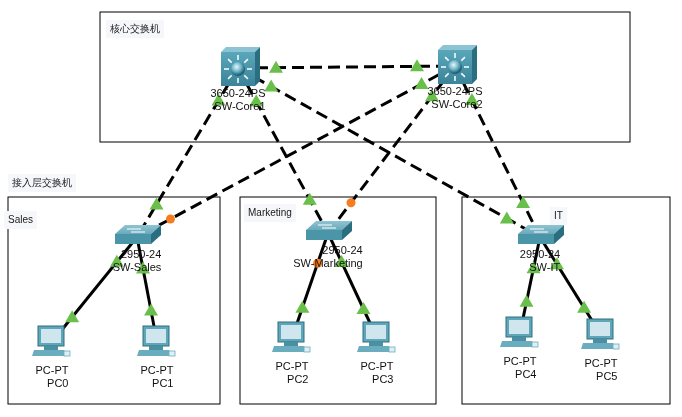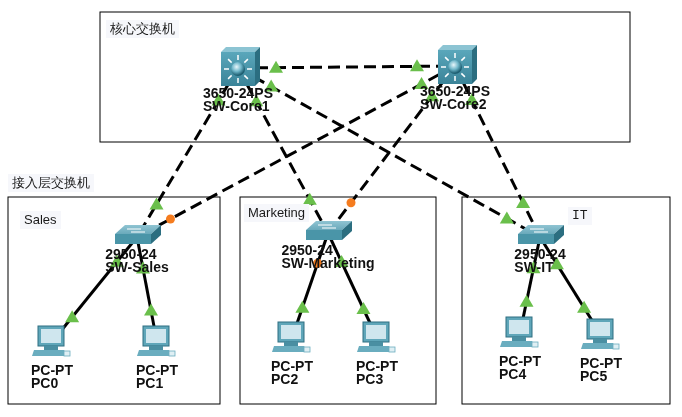--- a/index.html
+++ b/index.html
@@ -1,19 +1,19 @@
 <!DOCTYPE html>
 <html><head>
 <meta charset="utf-8">
 <style>
   html, body { margin:0; padding:0; background:#ffffff; }
   body { width:682px; height:417px; position:relative; overflow:hidden; font-family:"Liberation Sans", sans-serif; }
   #canvas { position:absolute; left:0; top:0; width:682px; height:417px; }
-  .area-label { position:absolute; font-size:13px; color:#1a1a1a; background:#f6f7fb; padding:2px 4px; line-height:14px; }
-  .dev-label { position:absolute; font-size:14px; color:#111; text-align:left; line-height:13px; white-space:nowrap; transform:translateX(-50%);font-weight:bold; }
+  .area-label { position:absolute; font-size:10px; color:#1a1a1a; background:#f6f7fb; padding:2px 4px; line-height:14px; }
+  .dev-label { position:absolute; font-size:11px; color:#111; text-align:right; line-height:13px; white-space:nowrap; transform:translateX(-50%); }
 </style>
 </head>
 <body>
 
 <svg id="canvas" viewBox="0 0 682 417" xmlns="http://www.w3.org/2000/svg">
   <defs>
     <radialGradient id="orb" cx="40%" cy="35%" r="60%">
       <stop offset="0%" stop-color="#e8f6fb"></stop>
       <stop offset="55%" stop-color="#6fb6c9"></stop>
       <stop offset="100%" stop-color="#1e5f72"></stop>
@@ -166,23 +166,23 @@
       <polygon points="363.46766510940404,302.0021395201515 356.46766510940404,314.0021395201515 370.46766510940404,314.0021395201515" fill="#6abf4b"></polygon>
       <polygon points="533.4734638684159,261.32737343160335 526.4734638684159,273.32737343160335 540.4734638684159,273.32737343160335" fill="#6abf4b"></polygon>
       <polygon points="526.5265361315841,294.67262656839665 519.5265361315841,306.67262656839665 533.5265361315841,306.67262656839665" fill="#6abf4b"></polygon>
       <polygon points="556.9101011144171,257.1670476920144 549.9101011144171,269.1670476920144 563.9101011144171,269.1670476920144" fill="#6abf4b"></polygon>
       <polygon points="584.0898988855829,300.8329523079856 577.0898988855829,312.8329523079856 591.0898988855829,312.8329523079856" fill="#6abf4b"></polygon>
     </g>
 </svg>
 
 <div class="area-label" style="left:106px; top:20px;">核心交换机</div>
 <div class="area-label" style="left:8px; top:174px;">接入层交换机</div>
-<div class="area-label" style="left:20px; top:211px;text-align:right;">Sales</div>
+<div class="area-label" style="left:4px; top:211px;text-align:right;">Sales</div>
 <div class="area-label" style="left:244px; top:204px;">Marketing</div>
-<div class="area-label" style="left:568px; top:207px;font-family:Liberation Mono, monospace;">IT</div>
+<div class="area-label" style="left:550px; top:207px;">IT</div>
 
 <div id="labels">
     <div class="dev-label" style="left: 238px; top: 87px;">
       <div>3650-24PS</div>
       <div>SW-Core1</div>
     </div>
     <div class="dev-label" style="left: 455px; top: 85px;">
       <div>3650-24PS</div>
       <div>SW-Core2</div>
     </div>

